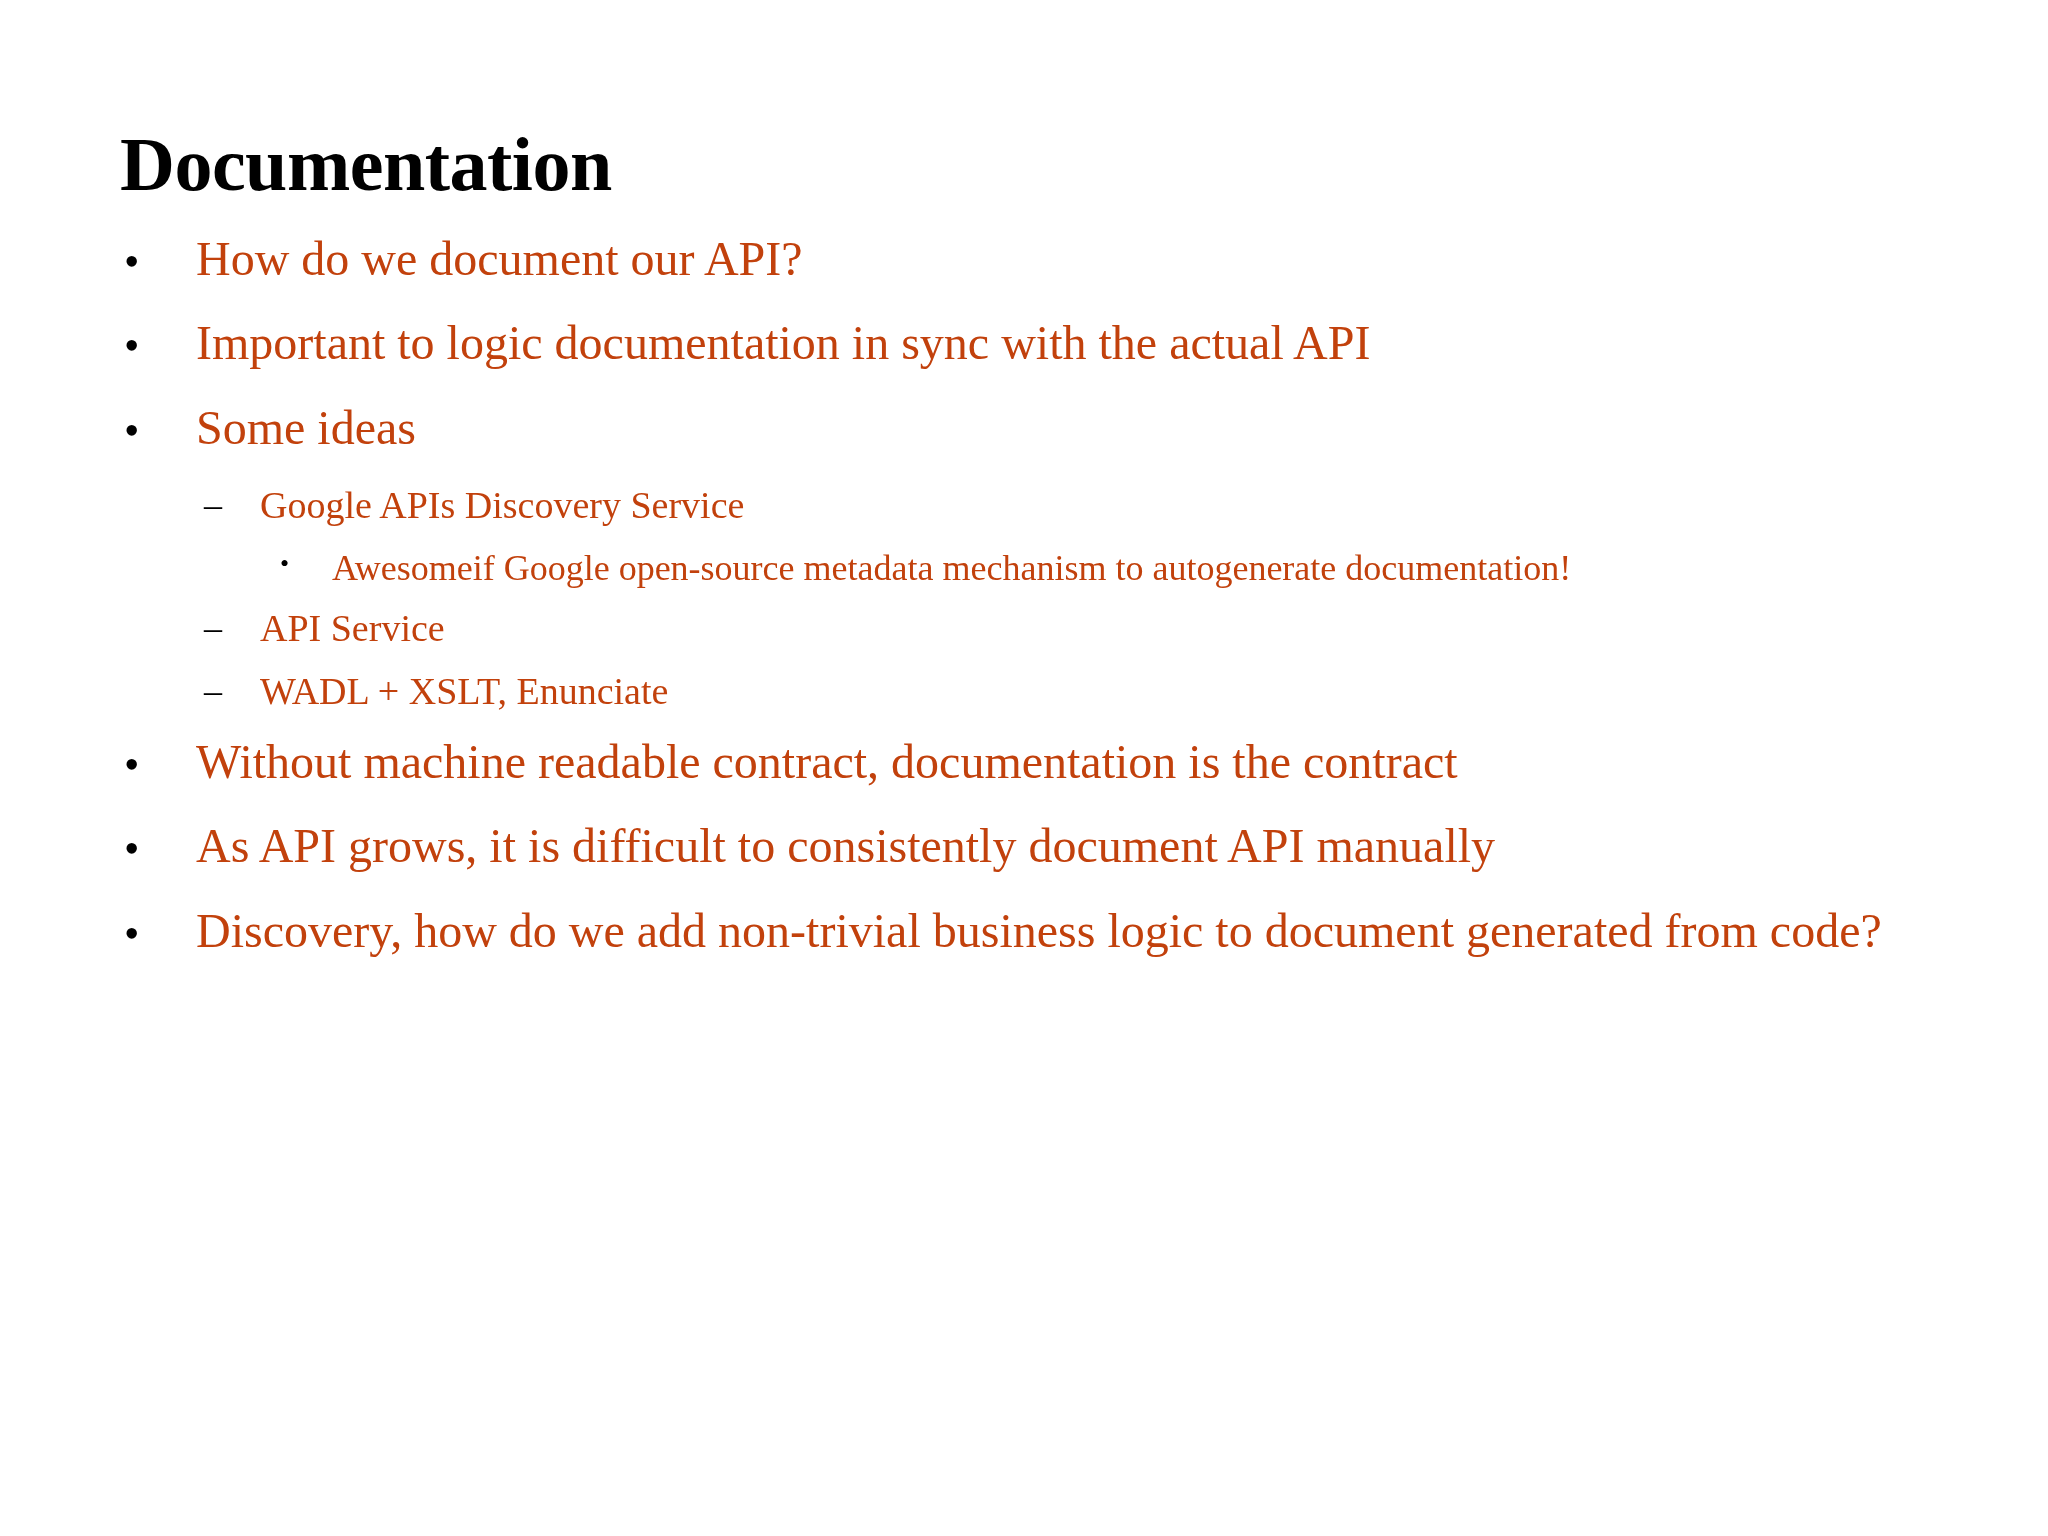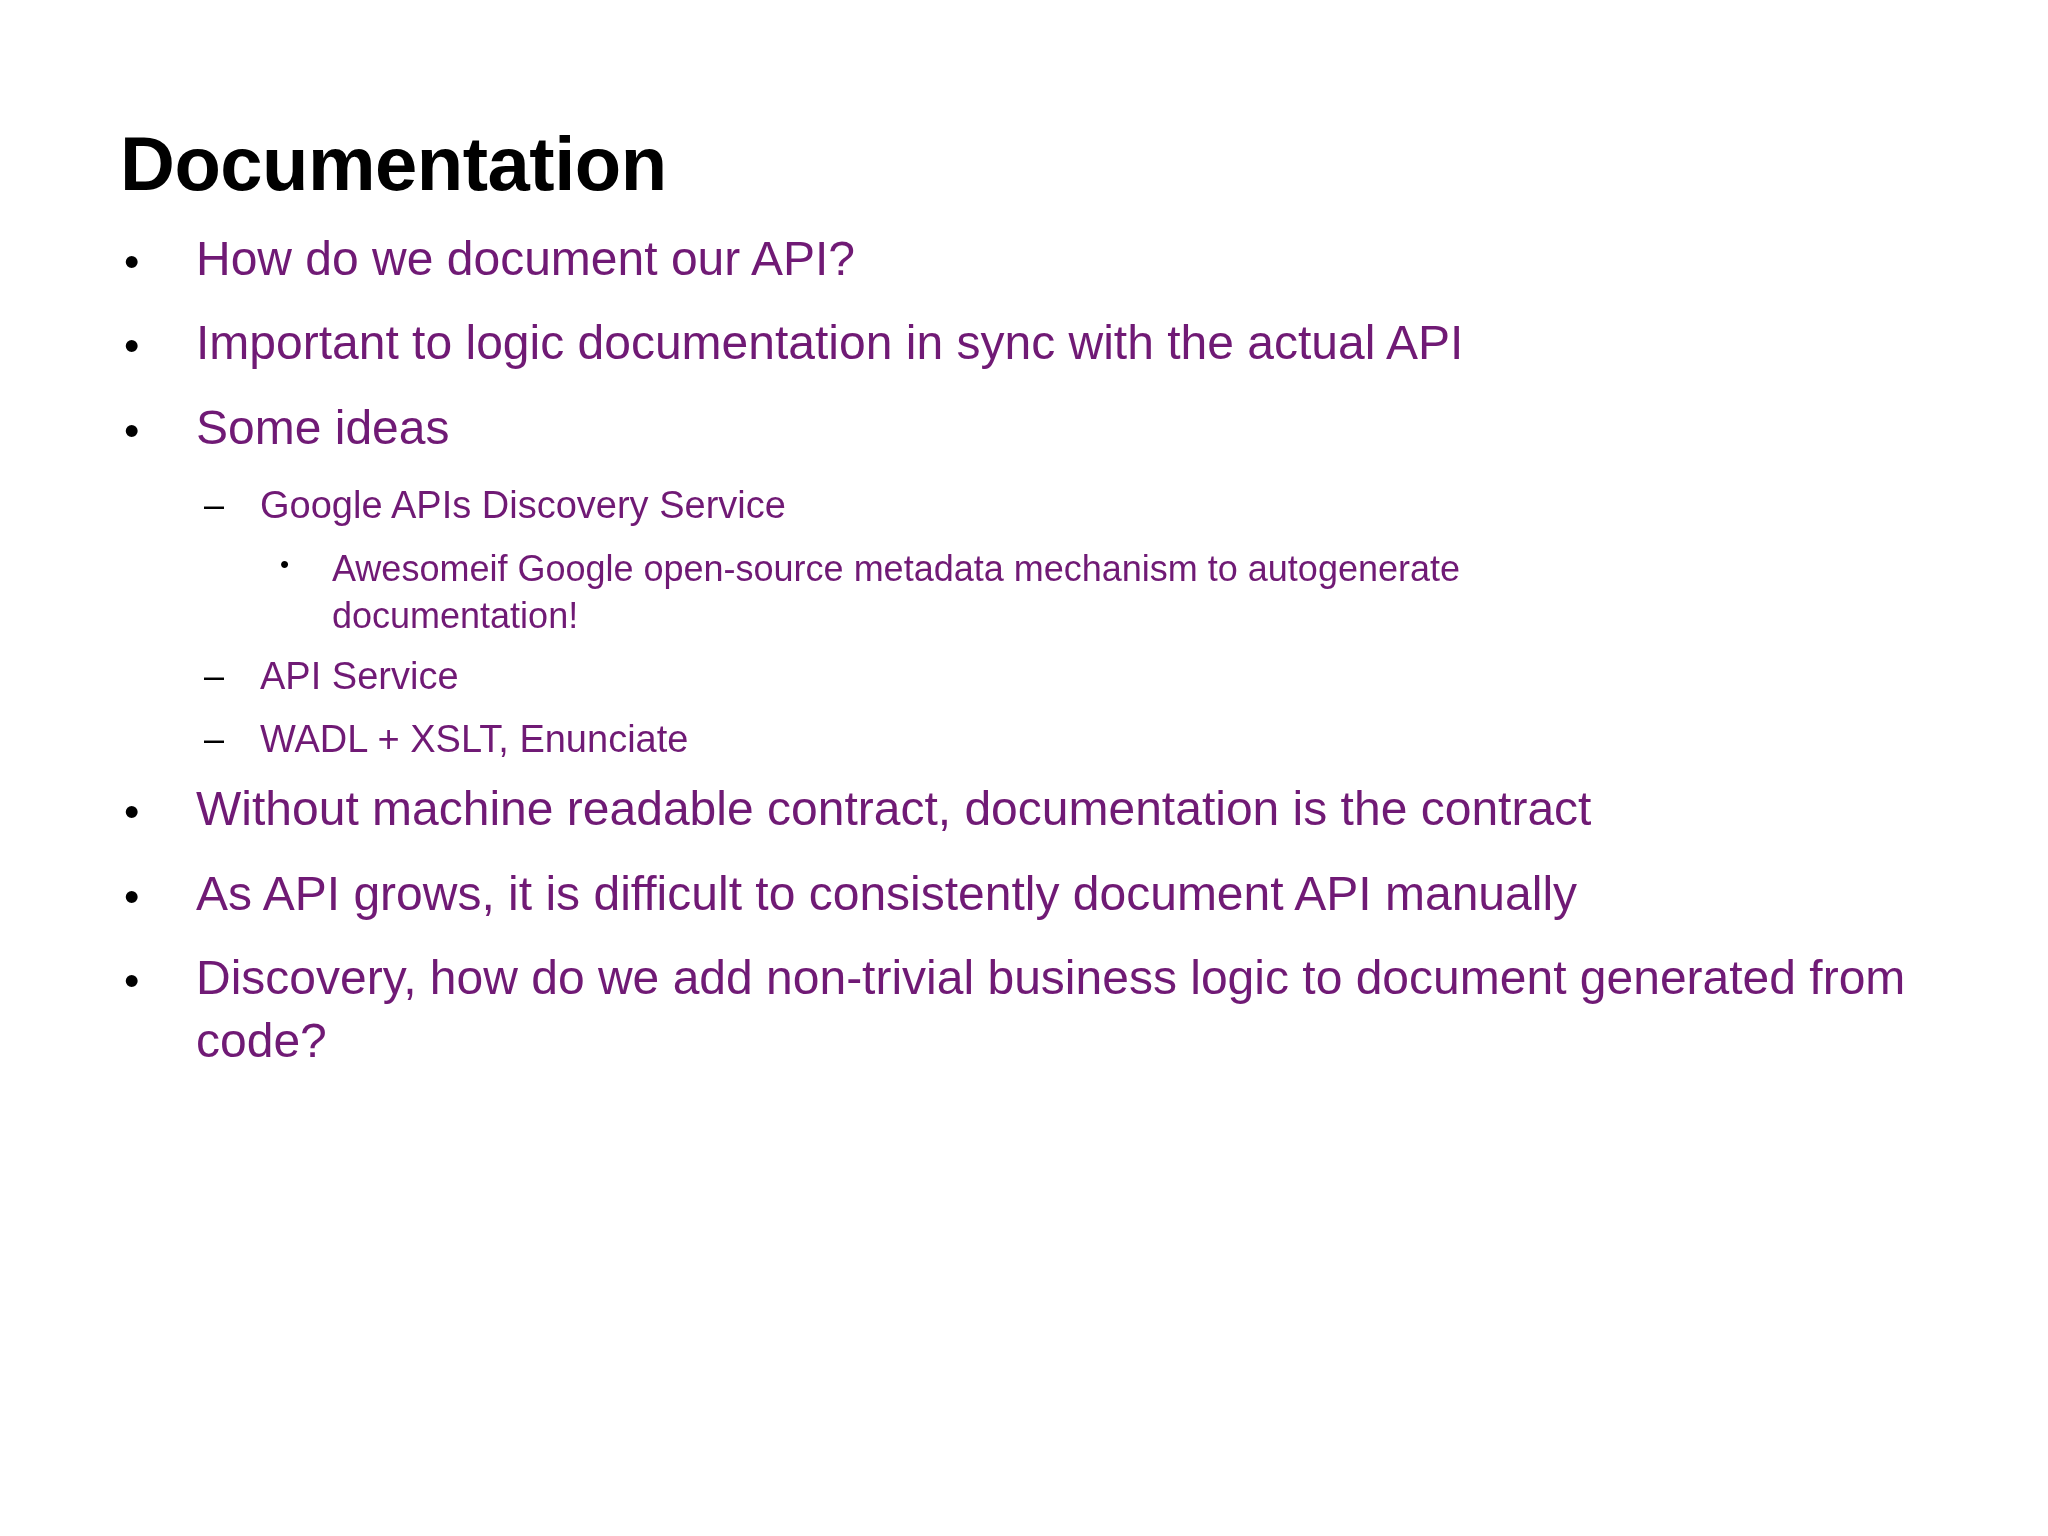--- a/index.html
+++ b/index.html
@@ -16,20 +16,21 @@
     color: #000000;
     -webkit-font-smoothing: antialiased;
   }
 
   .slide {
     position: relative;
     width: 2048px;
     height: 1536px;
     background: #ffffff;
     box-sizing: border-box;
+    font-family: Liberation Serif, serif;
   }
 
   
   .slide-title {
     position: absolute;
     left: 120px;
     top: 72px;
     width: 1820px;
     font-size: 76px;
     font-weight: bold;
@@ -54,21 +55,21 @@
 
   .marker {
     flex: 0 0 auto;
     text-align: left;
     color: #000000;
     user-select: none;
   }
 
   .btext {
     flex: 1 1 auto;
-    color: #701a75;
+    color: #c2410c;
   }
 
   
   .lvl1 {
     margin-bottom: 22px;
     padding-left: 12px;
   }
   .lvl1 .marker {
     width: 72px;
     font-size: 44px;

